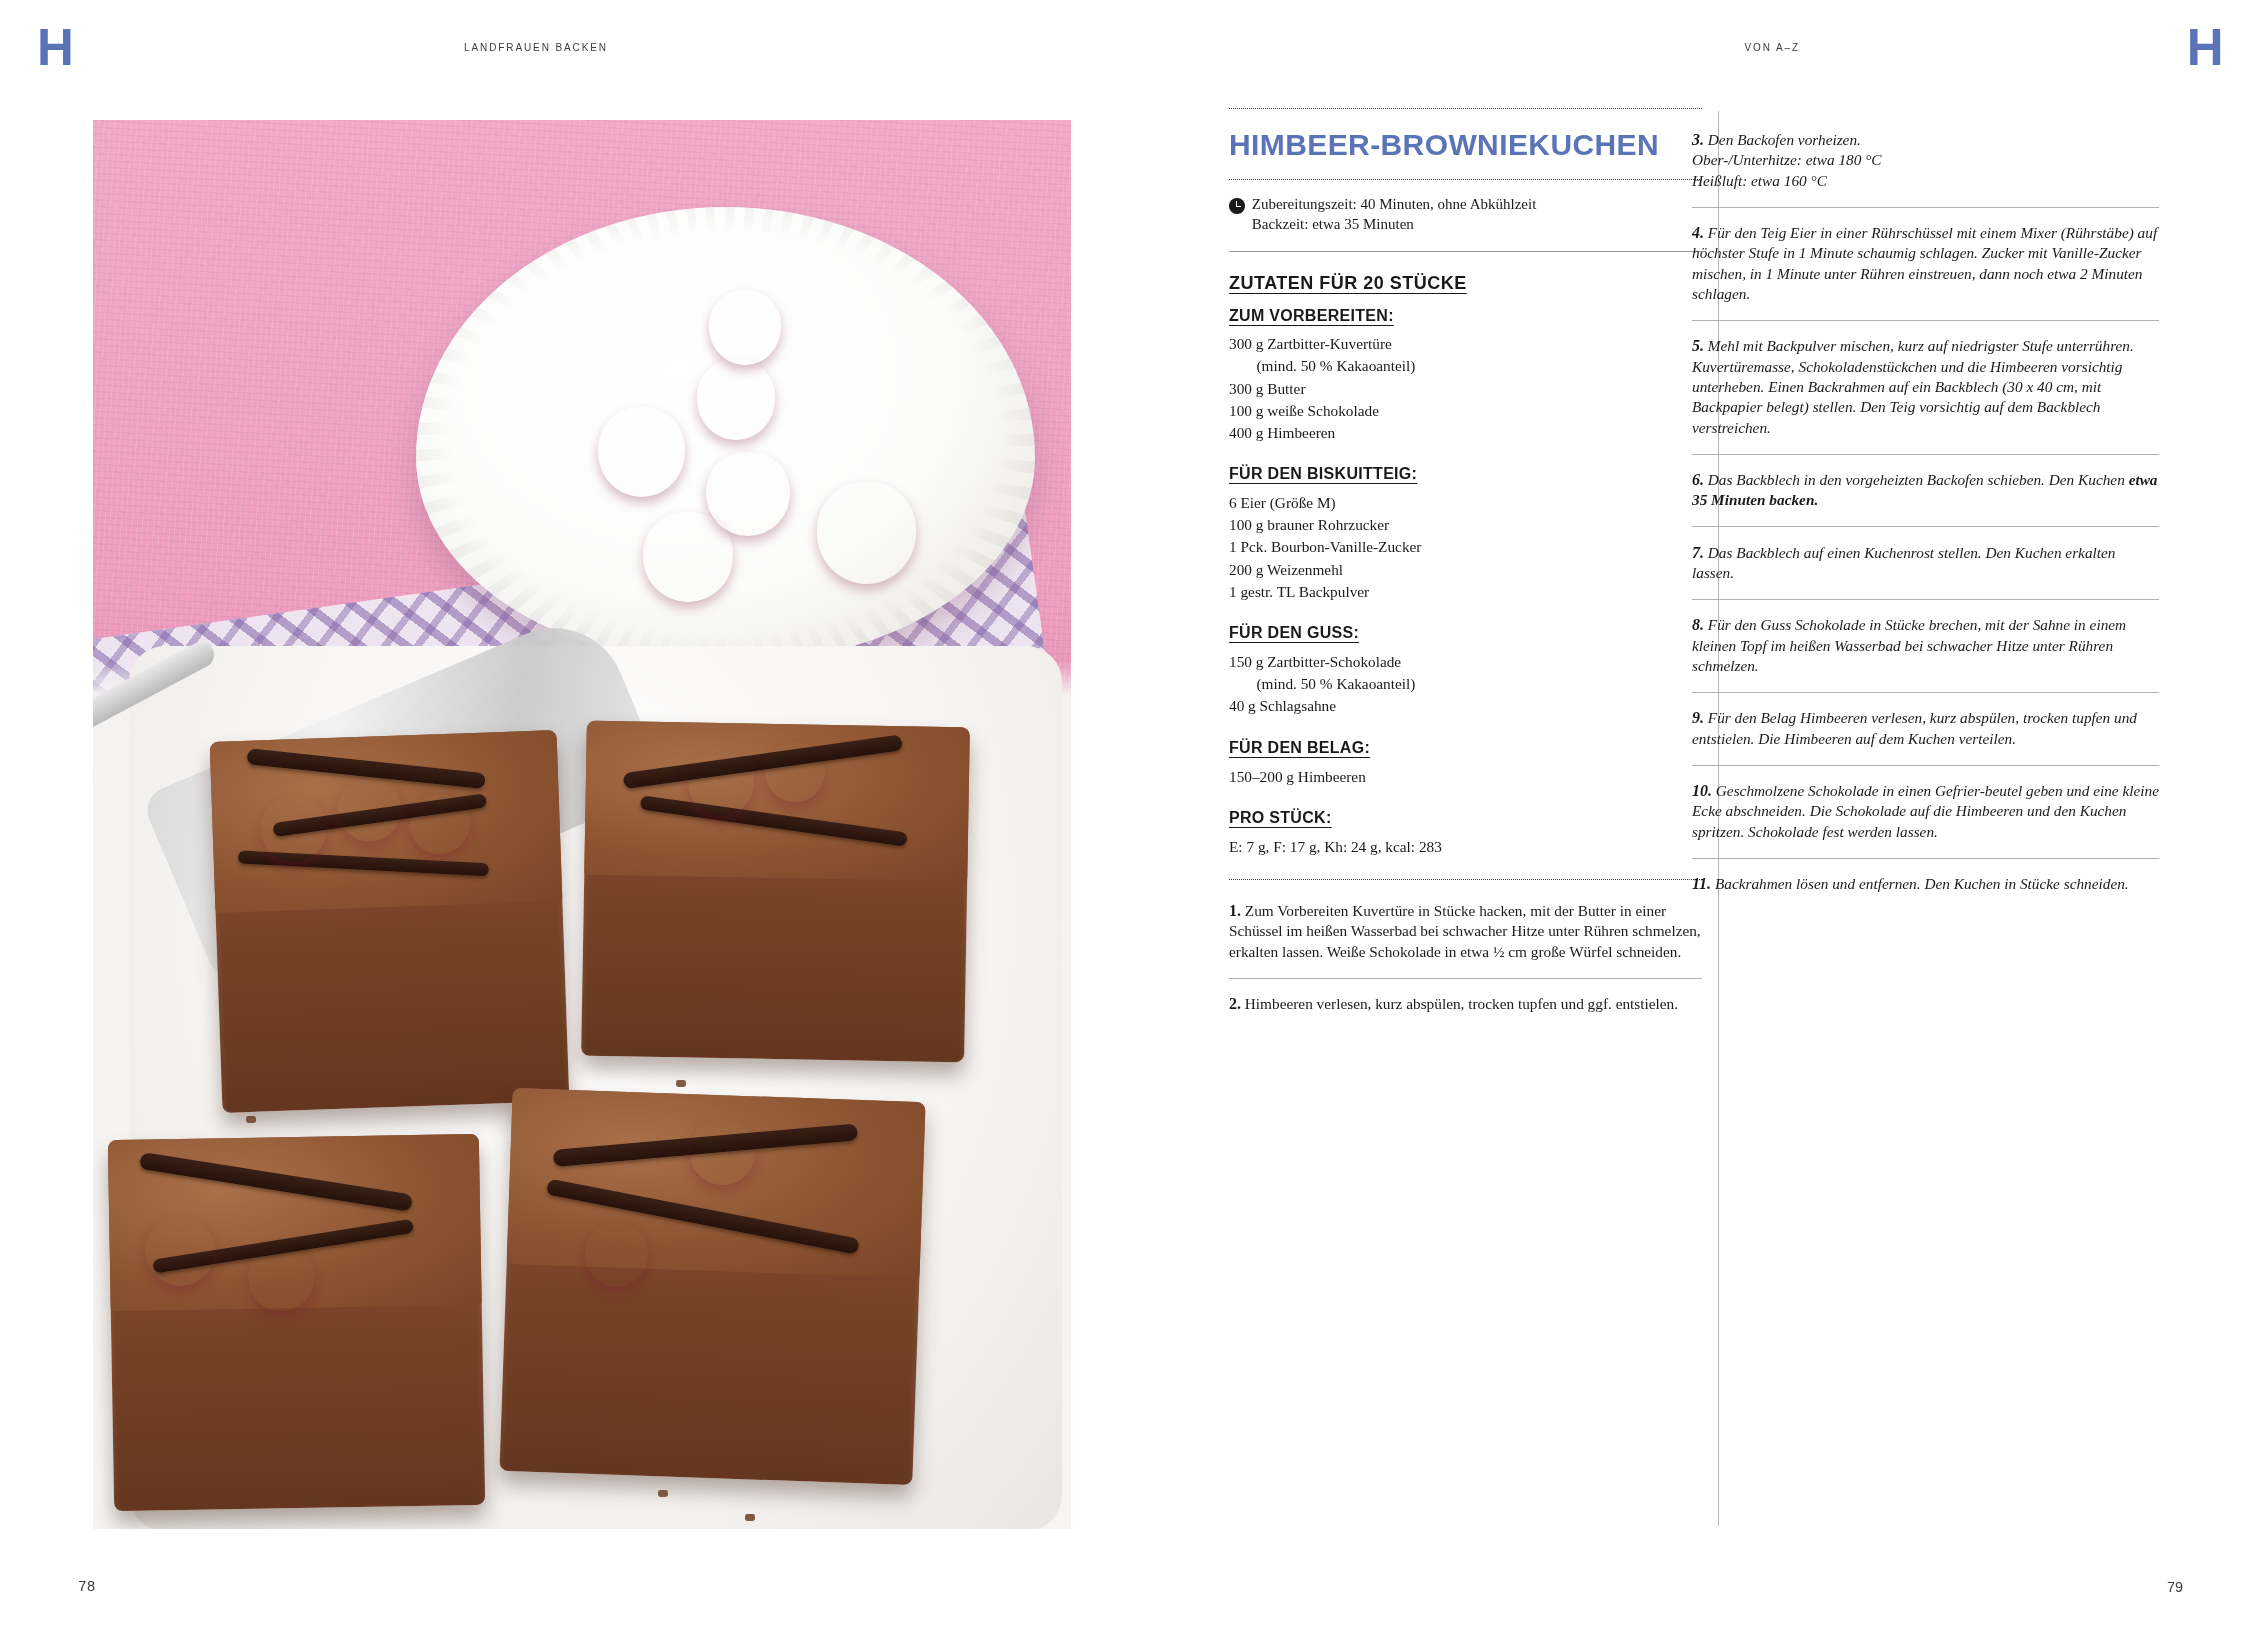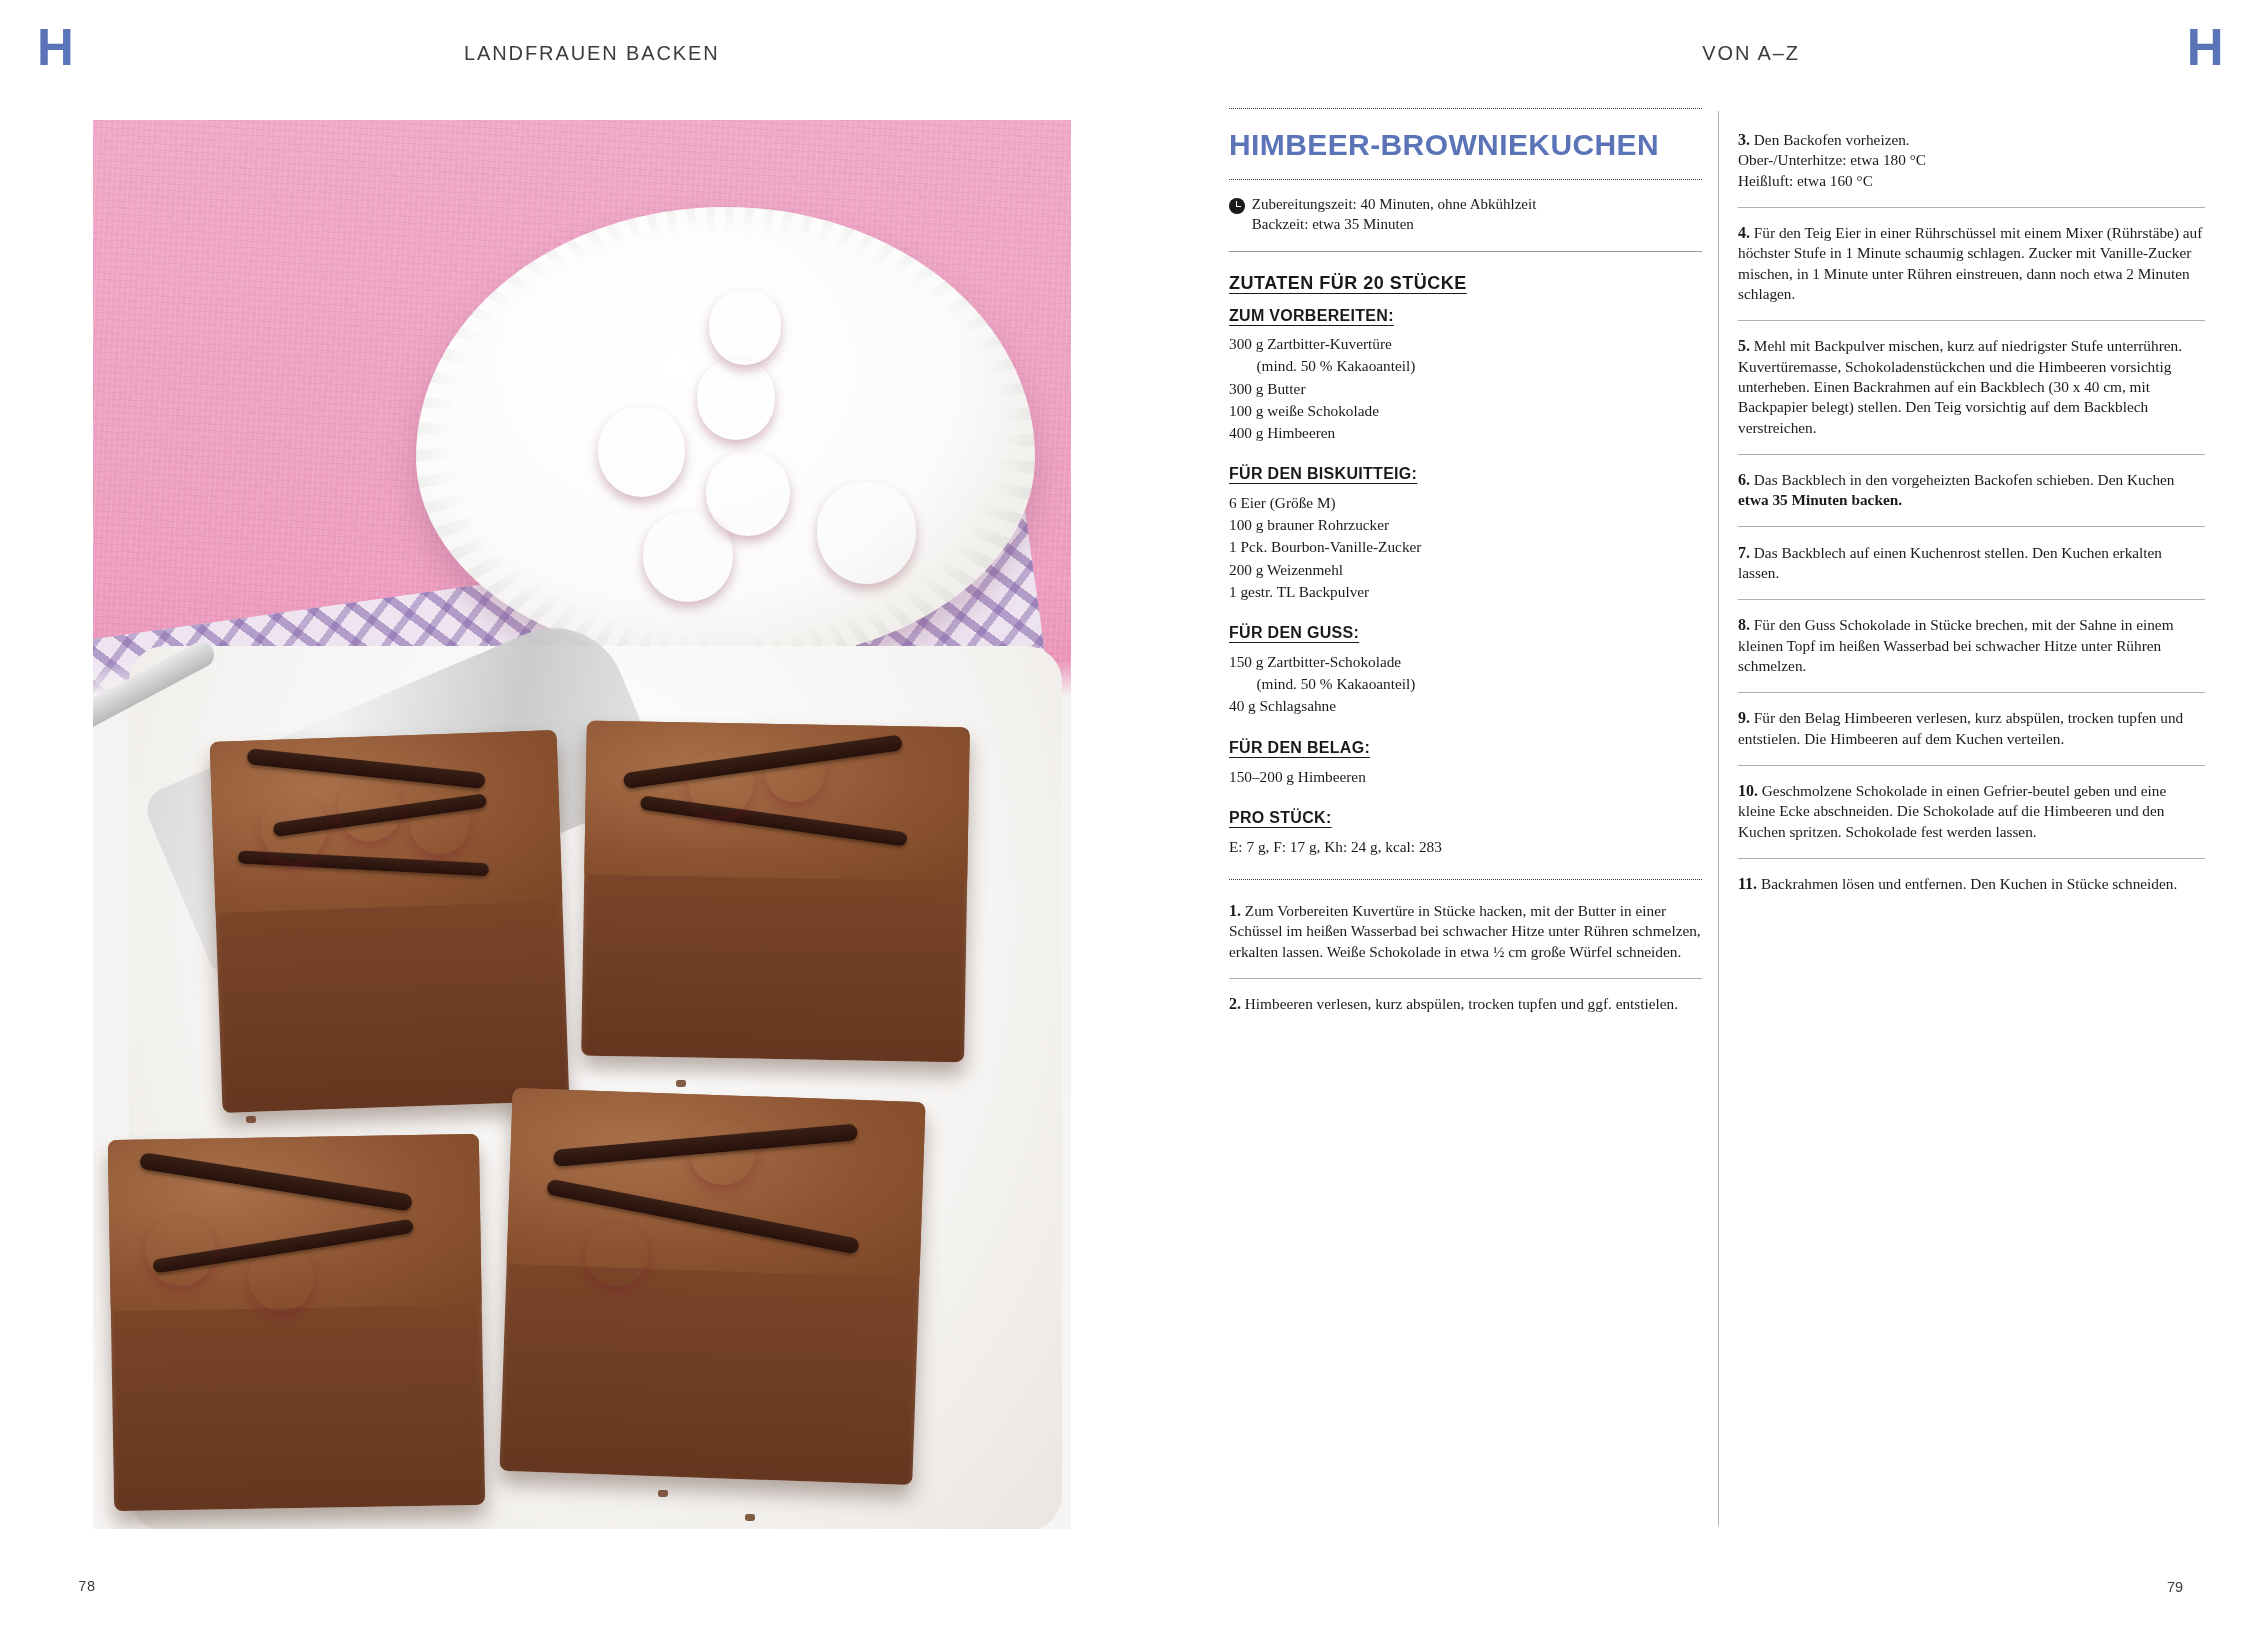--- a/index.html
+++ b/index.html
@@ -29,21 +29,21 @@
     font-size: 51px;
     color: #5b74b8;
     letter-spacing: 0.3px;
   }
   .letter-left { left: 37px; top: 18px; }
   .letter-right { right: 37px; top: 18px; }
 
   .running-head {
     position: absolute;
     font-family: "Liberation Sans", sans-serif;
-    font-size: 20px;
+    font-size: 10px;
     letter-spacing: 1.9px;
     color: #3c3c3c;
     top: 42px;
   }
   .rh-left { left: 464px; }
   .rh-right { right: 461px; }
 
   
   .photo-wrap {
     position: absolute;
@@ -180,21 +180,21 @@
     border-radius: 13px;
   }
 
   
   .col {
     position: absolute;
     font-size: 15.3px;
     line-height: 1.33;
   }
   .col-mid { left: 1229px; top: 108px; width: 473px; }
-  .col-right { left: 1738px; top: 129px; width: 467px; }
+  .col-right { left: 1692px; top: 129px; width: 467px; font-style: italic; }
 
   .divider-dots {
     border-top: 1.8px dotted #3b3b3b;
     height: 0;
     margin: 0;
   }
   .rule {
     border-top: 0.6px solid #9b9b9b;
     height: 0;
   }

